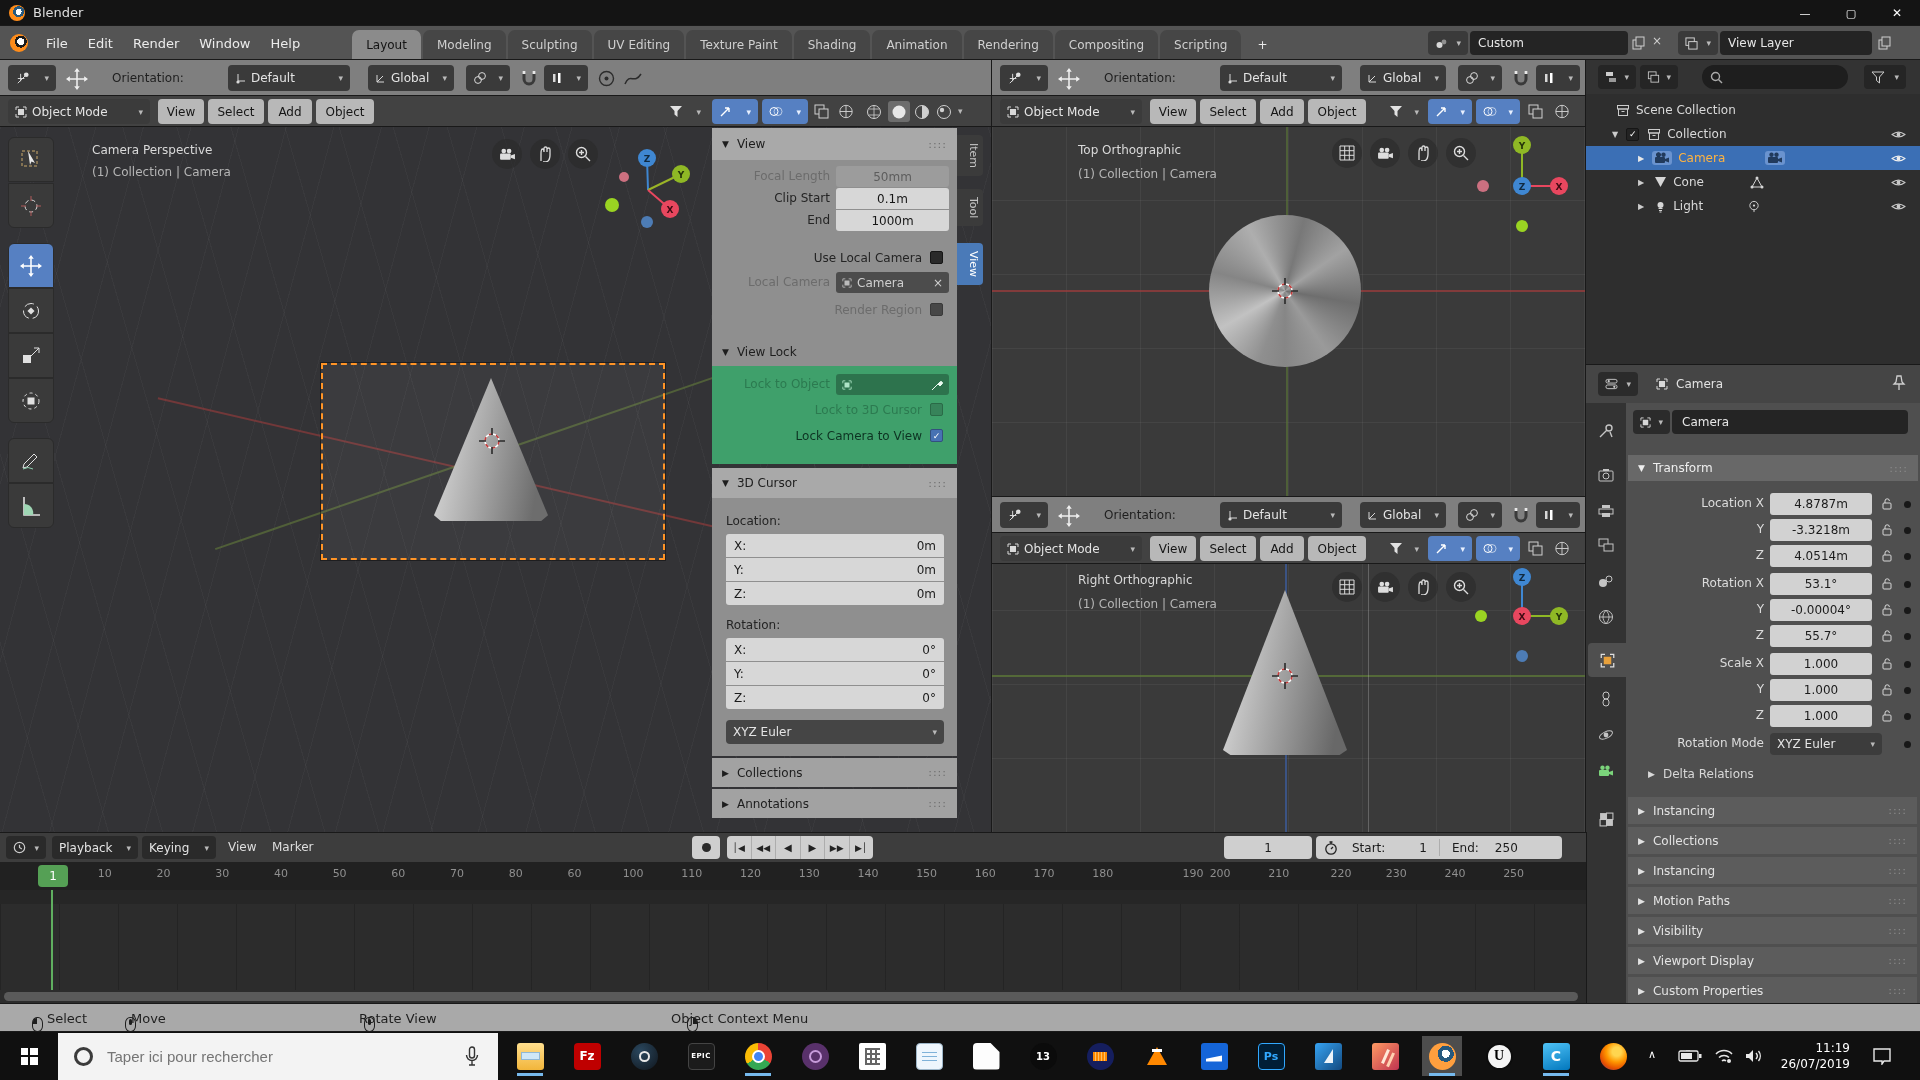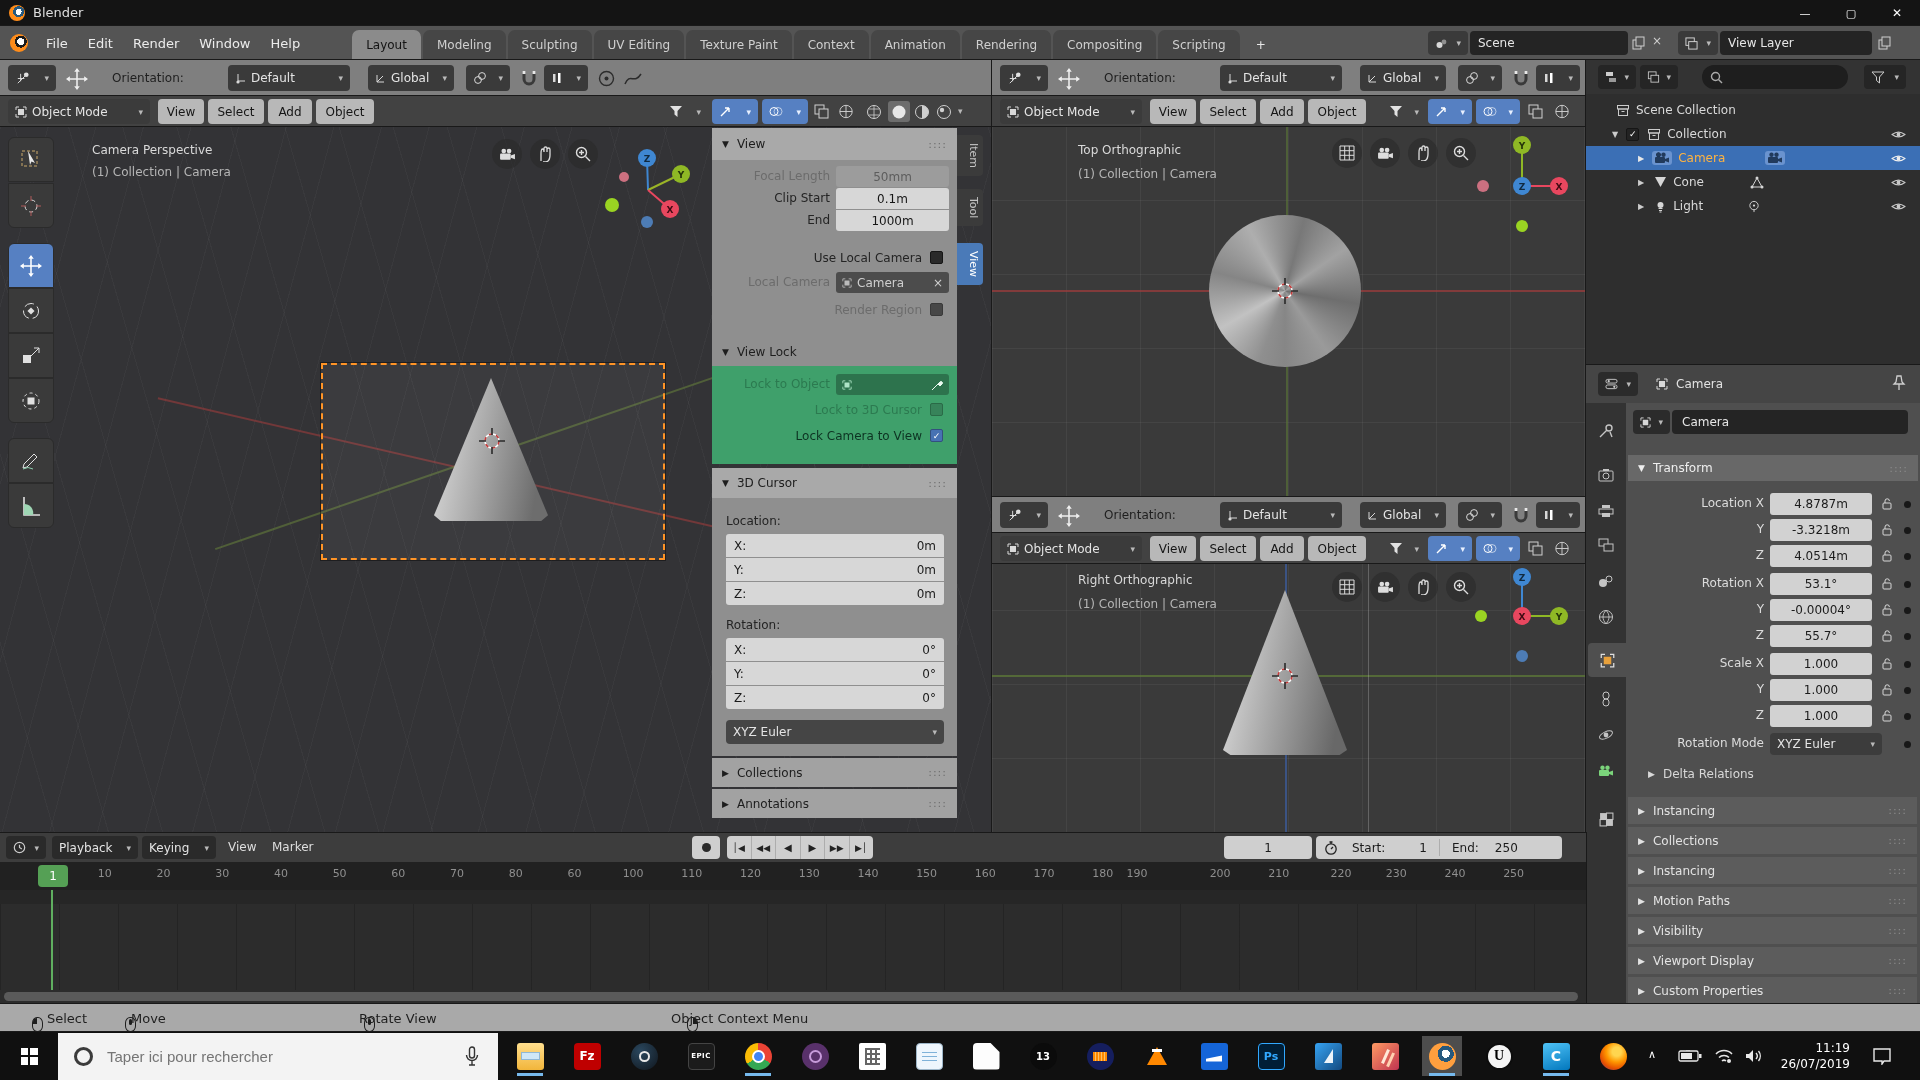--- a/index.html
+++ b/index.html
@@ -91,36 +91,36 @@
     <span class="mench">Render</span>
     <span class="mench">Window</span>
     <span class="mench">Help</span>
   </div>
   <div style="display:flex;margin-left:42px;align-items:flex-end;height:34px;padding-top:4px">
     <div class="tab active">Layout</div>
     <div class="tab">Modeling</div>
     <div class="tab">Sculpting</div>
     <div class="tab">UV Editing</div>
     <div class="tab">Texture Paint</div>
-    <div class="tab">Context</div>
+    <div class="tab">Shading</div>
     <div class="tab">Animation</div>
     <div class="tab">Rendering</div>
     <div class="tab">Compositing</div>
     <div class="tab">Scripting</div>
     <div class="tab" style="background:transparent;color:#e8e8e8">+</div>
   </div>
   <div class="dkw r" style="left:1428px;top:5px;width:40px;height:24px">
     <svg width="13" height="13" viewBox="0 0 13 13">
         <circle cx="4.5" cy="8" r="3" fill="#d8d8d8"></circle>
         <circle cx="9" cy="5" r="2.4" fill="#8f8f8f"></circle>
       </svg>
       <span class="car">▾</span>
   </div>
   <div class="r" style="left:1470px;top:5px;width:158px;height:24px;background:#242424;border-radius:4px;display:flex;align-items:center;padding:0 8px">
-    <span>Scene</span>
+    <span>Custom</span>
   </div>
   <svg class="r" style="left:1632px;top:10px" width="14" height="14" viewBox="0 0 14 14">
       <rect x="1" y="4" width="8" height="9" fill="none" stroke="#cfcfcf"></rect>
       <rect x="4" y="1" width="8" height="9" fill="#545454" stroke="#cfcfcf"></rect>
     </svg>
   <span class="r" style="left:1652px;top:8px;color:#cfcfcf">×</span>
   <div class="dkw r" style="left:1678px;top:5px;width:40px;height:24px">
     <svg width="13" height="13" viewBox="0 0 14 14">
         <rect x="1" y="1" width="9" height="8" fill="none" stroke="#d8d8d8"></rect>
         <rect x="4" y="5" width="9" height="8" fill="#3a3a3a" stroke="#d8d8d8"></rect>
@@ -1193,21 +1193,21 @@
       <span class="tick" style="left: 560.43px;">60</span>
       <span class="tick" style="left: 619.13px;">100</span>
       <span class="tick" style="left: 677.83px; text-align: center;">110</span>
       <span class="tick" style="left: 736.53px;">120</span>
       <span class="tick" style="left: 795.23px;">130</span>
       <span class="tick" style="left: 853.93px;">140</span>
       <span class="tick" style="left: 912.63px;">150</span>
       <span class="tick" style="left: 971.33px;">160</span>
       <span class="tick" style="left: 1030.03px;">170</span>
       <span class="tick" style="left: 1088.73px;">180</span>
-      <span class="tick" style="left: 1123px;">190</span>
+      <span class="tick" style="left: 1179px;">190</span>
       <span class="tick" style="left: 1206.13px;">200</span>
       <span class="tick" style="left: 1264.83px;">210</span>
       <span class="tick" style="left: 1323.53px; text-align: right;">220</span>
       <span class="tick" style="left: 1382.23px;">230</span>
       <span class="tick" style="left: 1440.93px;">240</span>
       <span class="tick" style="left: 1499.63px;">250</span>
     </div>
   <div class="r" style="left:0;top:57px;width:1586px;height:100px;background:#2c2c2c;background-image:repeating-linear-gradient(90deg,rgba(0,0,0,.18) 0 1px,transparent 1px 59px)">
     <div class="r" style="left:0;top:0;width:1586px;height:14px;background:#262626"></div>
     <div class="r" style="left:51px;top:0;width:2px;height:100px;background:#5fae5f"></div>

